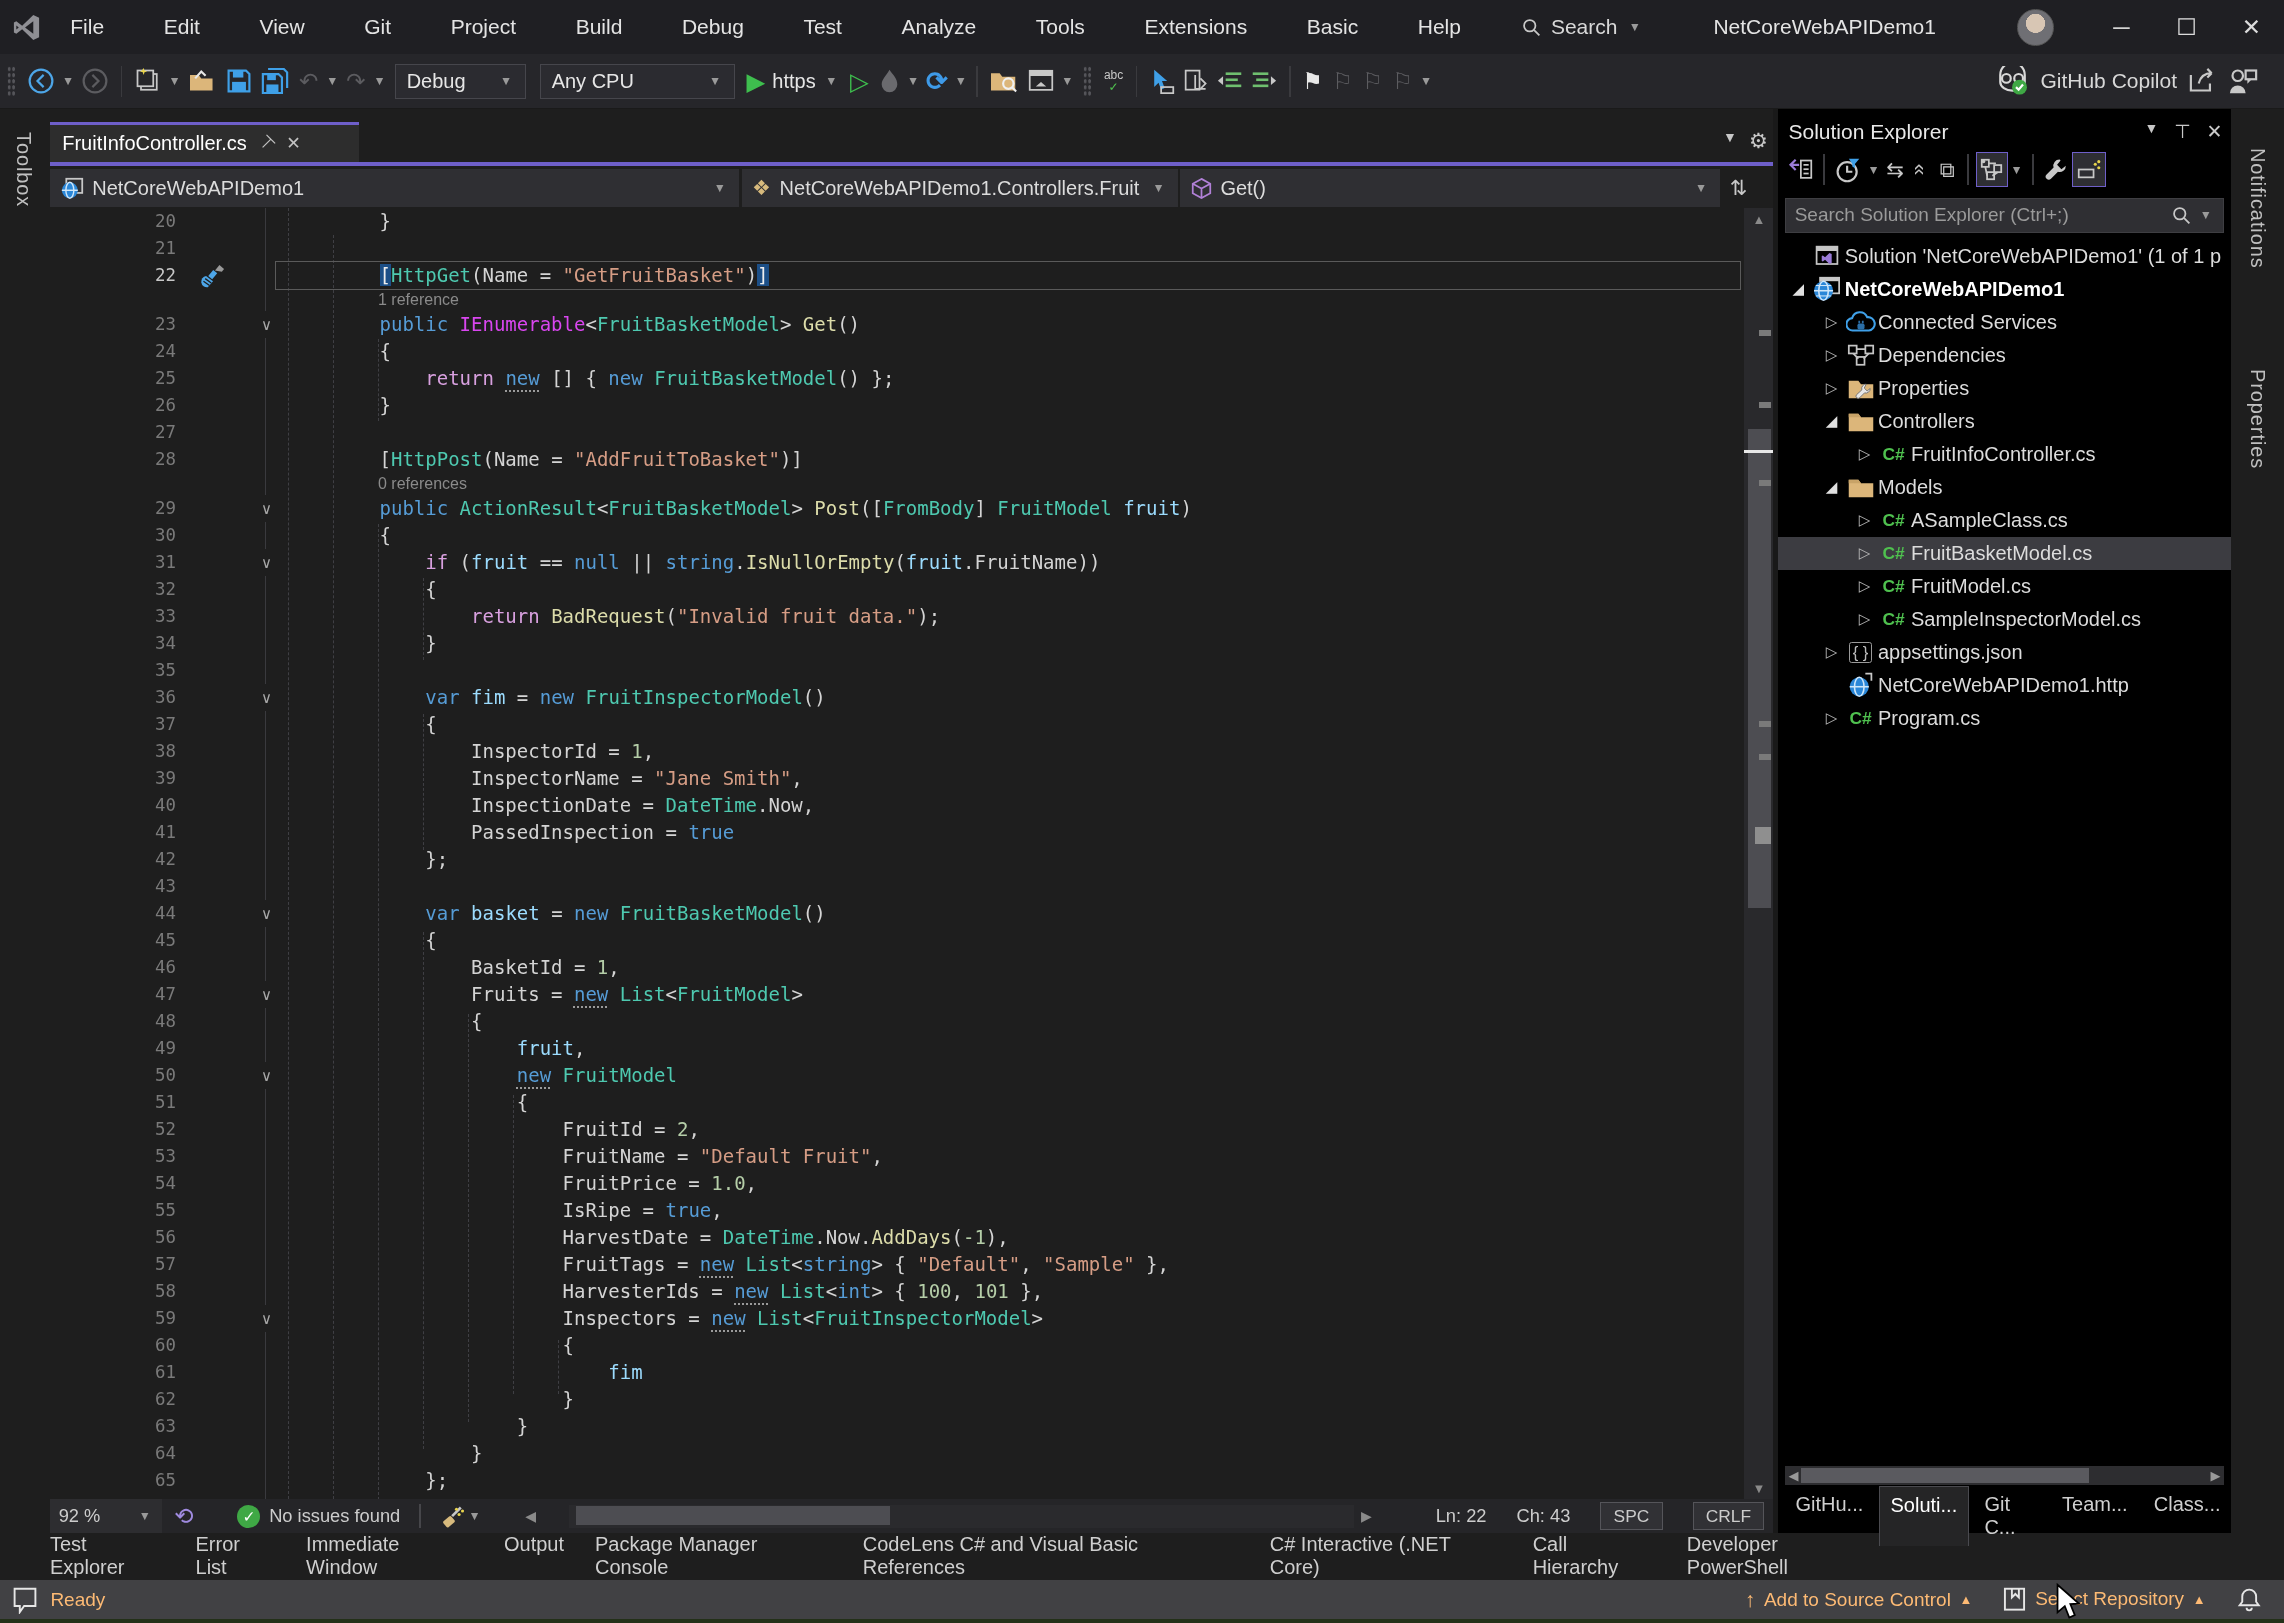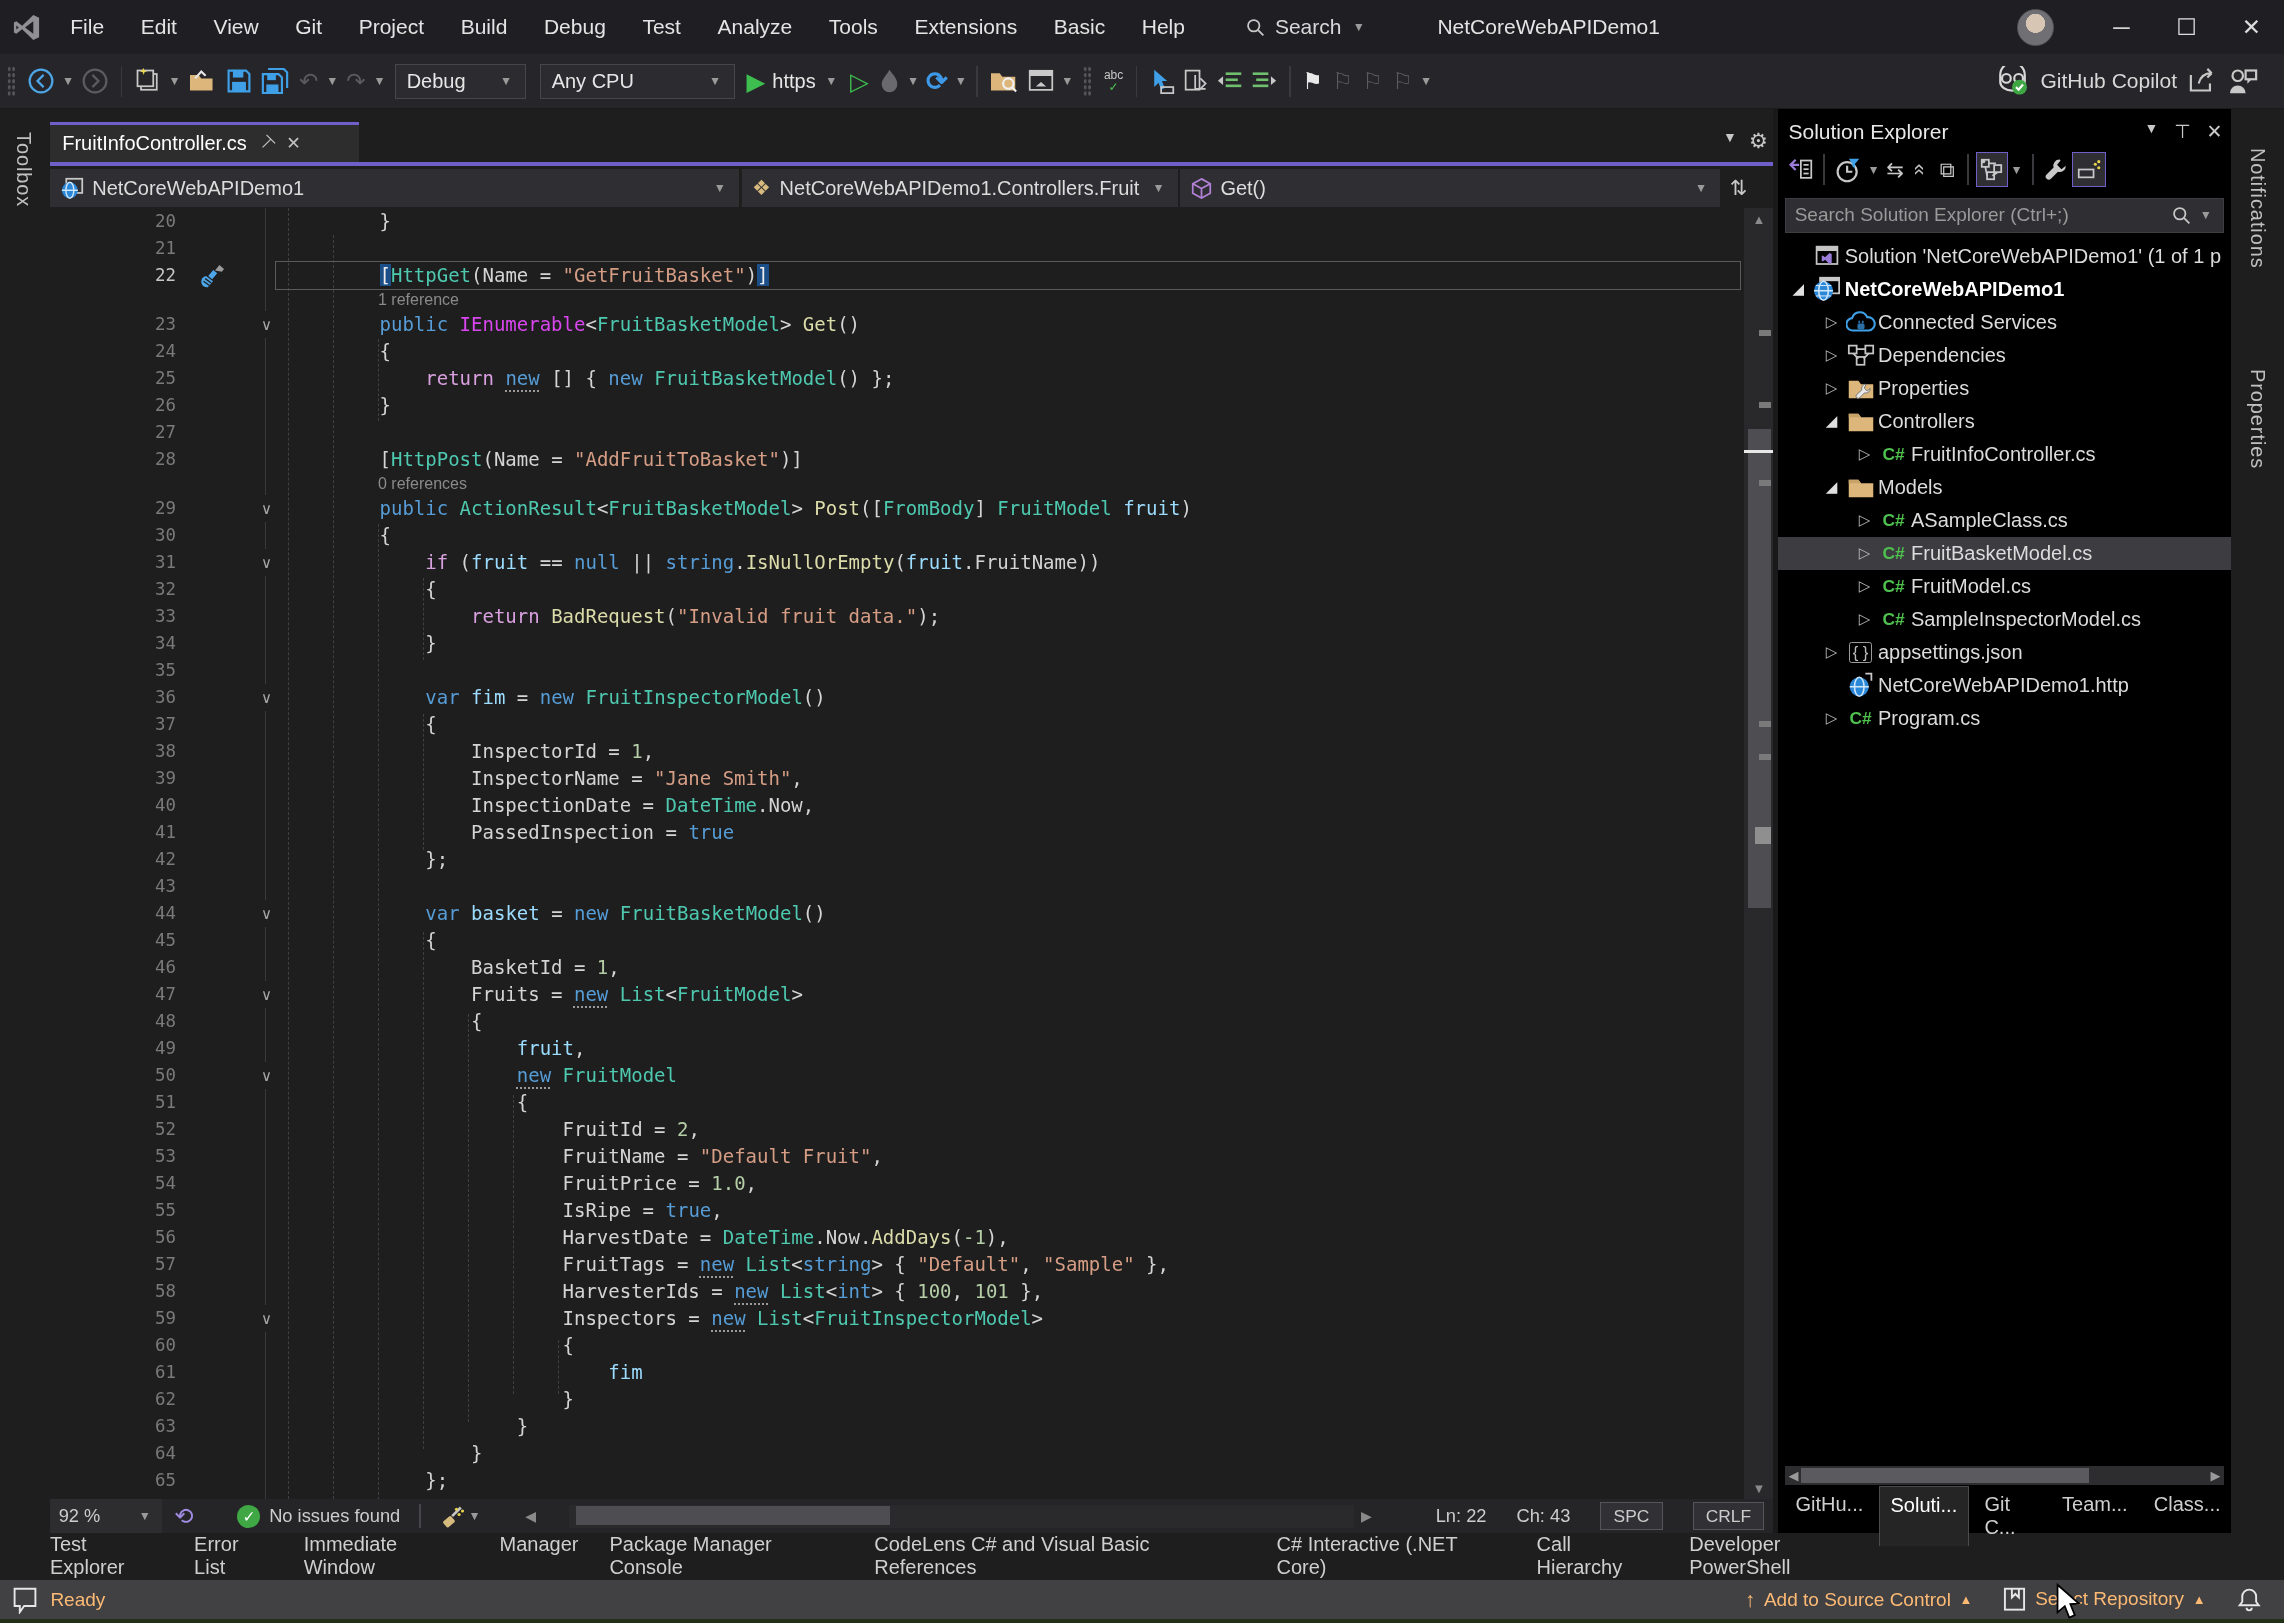--- a/index.html
+++ b/index.html
@@ -4,21 +4,21 @@
 <style>
   * { box-sizing: border-box; margin:0; padding:0; }
   html,body { width:2284px; height:1623px; background:#151515; overflow:hidden;
     font-family:"Liberation Sans", sans-serif; -webkit-font-smoothing:antialiased; }
   .app { position:absolute; inset:0; background:#1e1e1e; color:#cccccc; }
 
   
   .titlebar { position:absolute; left:0; top:0; width:2284px; height:54px; background:#1f1f23;
     display:flex; align-items:center; }
   .vslogo { width:52px; display:flex; justify-content:center; }
-  .menubar { display:flex; align-items:center; }
+  .menubar { display:flex; align-items:center;gap:23px; }
   .menu-item { font-size:21px; color:#e4e4e4; padding:7px 18.3px; cursor:default; }
   .tb-search { display:flex; align-items:center; gap:8.7px; margin-left:42px; color:#d8d8d8; font-size:21px; }
   .window-title { margin-left:70px; font-size:21px; color:#e4e4e4; }
   .tb-right { margin-left:auto; display:flex; align-items:center; }
   .avatar { width:37px; height:37px; border-radius:50%; background:radial-gradient(circle at 50% 38%, #d8c6b4 0 34%, #6f6f74 35% 100%); border:0.9px solid #555; margin-right:35px; }
   .winbtn { width:65px; height:54px; display:flex; align-items:center; justify-content:center; font-size:23px; color:#dcdcdc; }
 
   
   .toolbar { position:absolute; left:0; top:54px; width:2284px; height:55px; background:#26262a;
     display:flex; align-items:center; border-bottom:0.9px solid #1a1a1a; }
@@ -738,21 +738,21 @@
 
   <div class="rightstrip">
     <span class="vtab">Notifications</span>
     <span class="vtab">Properties</span>
   </div>
 
   <div class="paneltabs" id="panel-tabs">
       <span class="ptab">Test Explorer</span>
       <span class="ptab">Error List</span>
       <span class="ptab">Immediate Window</span>
-      <span class="ptab">Manager</span>
+      <span class="ptab">Output</span>
       <span class="ptab">Package Manager Console</span>
       <span class="ptab">CodeLens C# and Visual Basic References</span>
       <span class="ptab">C# Interactive (.NET Core)</span>
       <span class="ptab">Call Hierarchy</span>
       <span class="ptab">Developer PowerShell</span>
     </div>
 
   <div class="statusbar">
     <div class="sb-left">
       <svg width="26" height="28" viewBox="0 0 30 32">

